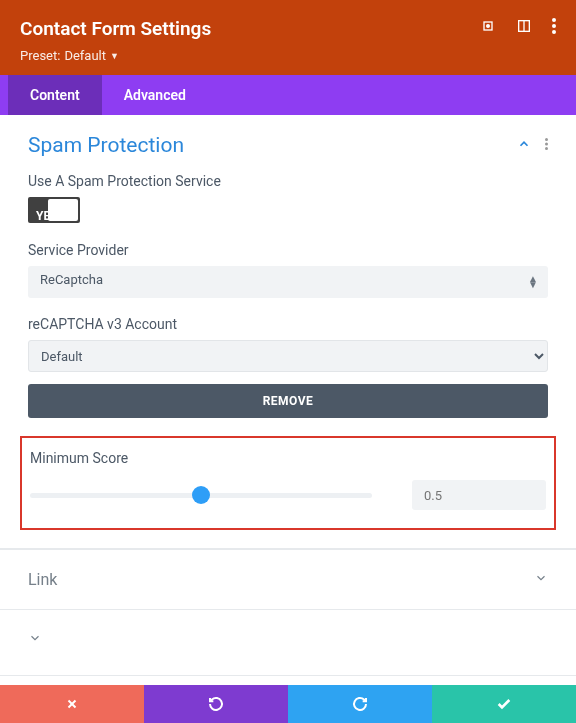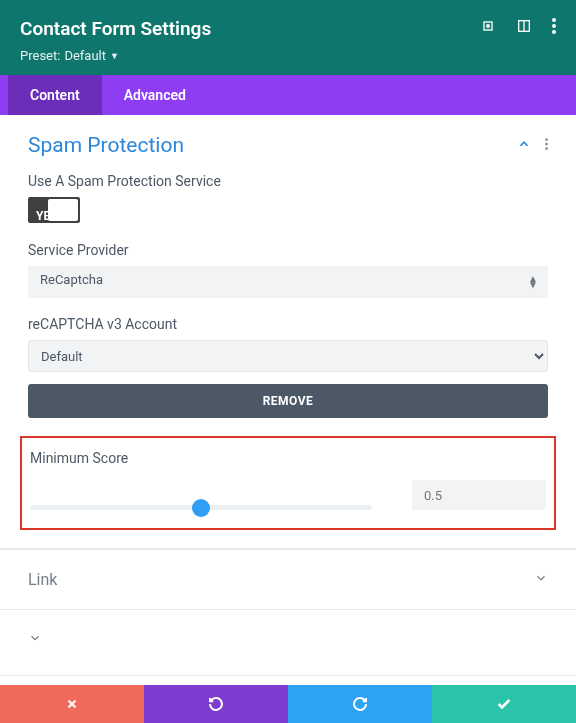--- a/index.html
+++ b/index.html
@@ -1,18 +1,18 @@
 <!DOCTYPE html>
 <html><head>
 <meta charset="utf-8">
 <style>
 * { margin: 0; padding: 0; box-sizing: border-box; font-family: -apple-system, BlinkMacSystemFont, "Segoe UI", Roboto, Helvetica, Arial, sans-serif; }
 body { width: 576px; height: 723px; background: #fff; overflow: hidden; position: relative; }
 
-.header { background: #0f766e; color: #fff; padding: 14px 20px 0 20px; }
+.header { background: #c2410c; color: #fff; padding: 14px 20px 0 20px; }
 .title-row { display: flex; align-items: center; justify-content: space-between; height: 28px; }
 .title { font-size: 19px; font-weight: 600; }
 .title-icons { display: flex; gap: 20px; align-items: center; }
 .title-icons svg, .title-icons .dots { color: #fff; cursor: pointer; }
 .preset-row { display: flex; align-items: center; gap: 4px; font-size: 13px; padding: 6px 0 12px 0; color: rgba(255,255,255,0.9); }
 .preset-row .caret { font-size: 9px; }
 
 .tabs { background: #8e3df2; display: flex; }
 .tab { padding: 12px 22px; font-size: 14px; font-weight: 600; color: #fff; cursor: pointer; }
 .tab.active { background: #6c2eb9; margin-left: 8px; }
@@ -35,21 +35,21 @@
 .select { width: 100%; height: 32px; background: #f1f3f5; border: none; border-radius: 3px; padding: 0 28px 6px 12px; font-size: 13px; color: #4c5866; appearance: none; position: relative; }
 .select-wrap { position: relative; }
 .select-wrap .arrows { position: absolute; right: 10px; top: 50%; transform: translateY(-50%); font-size: 10px; color: #6b7580; display:flex; flex-direction:column; line-height:6px; pointer-events:none;}
 .native-select { width: 100%; height: 32px; background: #f1f3f5; border: 1px solid #e2e5e8; border-radius: 3px; padding: 0 8px; font-size: 13px; color: #4c5866; }
 
 .remove-btn { width: 100%; height: 34px; background: #4c5866; color: #fff; border: none; border-radius: 3px; font-size: 12px; font-weight: 700; letter-spacing: 0.5px; cursor: pointer; margin-top: 12px; }
 
 .highlight-box { border: 2px solid #d9372b; margin: 8px 20px 18px 20px; padding: 12px 8px 18px 8px; }
 .highlight-box .field-label { margin-bottom: 14px; }
 
-.slider-row { display: flex; align-items: flex-end; gap: 40px; }
+.slider-row { display: flex; align-items: center; gap: 40px; }
 .slider-track { flex: 1; height: 5px; background: #edf0f3; border-radius: 3px; position: relative; cursor: pointer; }
 .slider-thumb { position: absolute; top: 50%; transform: translate(-50%, -50%); width: 18px; height: 18px; border-radius: 50%; background: #2e9ef7; }
 .score-input { width: 134px; height: 30px; background: #f1f3f5; border: none; border-radius: 3px; padding: 0 12px; font-size: 13px; color: #9aa4ae; }
 
 .accordion { border-top: 1px solid #e6e9ec; padding: 20px 28px; display: flex; justify-content: space-between; align-items: center; cursor: pointer; }
 .accordion-title { font-size: 16px; color: #76808a; }
 .acc-caret { color: #76808a; }
 
 .footer { position: absolute; bottom: 0; left: 0; right: 0; display: flex; height: 38px; }
 .footer button { flex: 1; border: none; color: #fff; font-size: 14px; display: flex; align-items: center; justify-content: center; cursor: pointer; }

